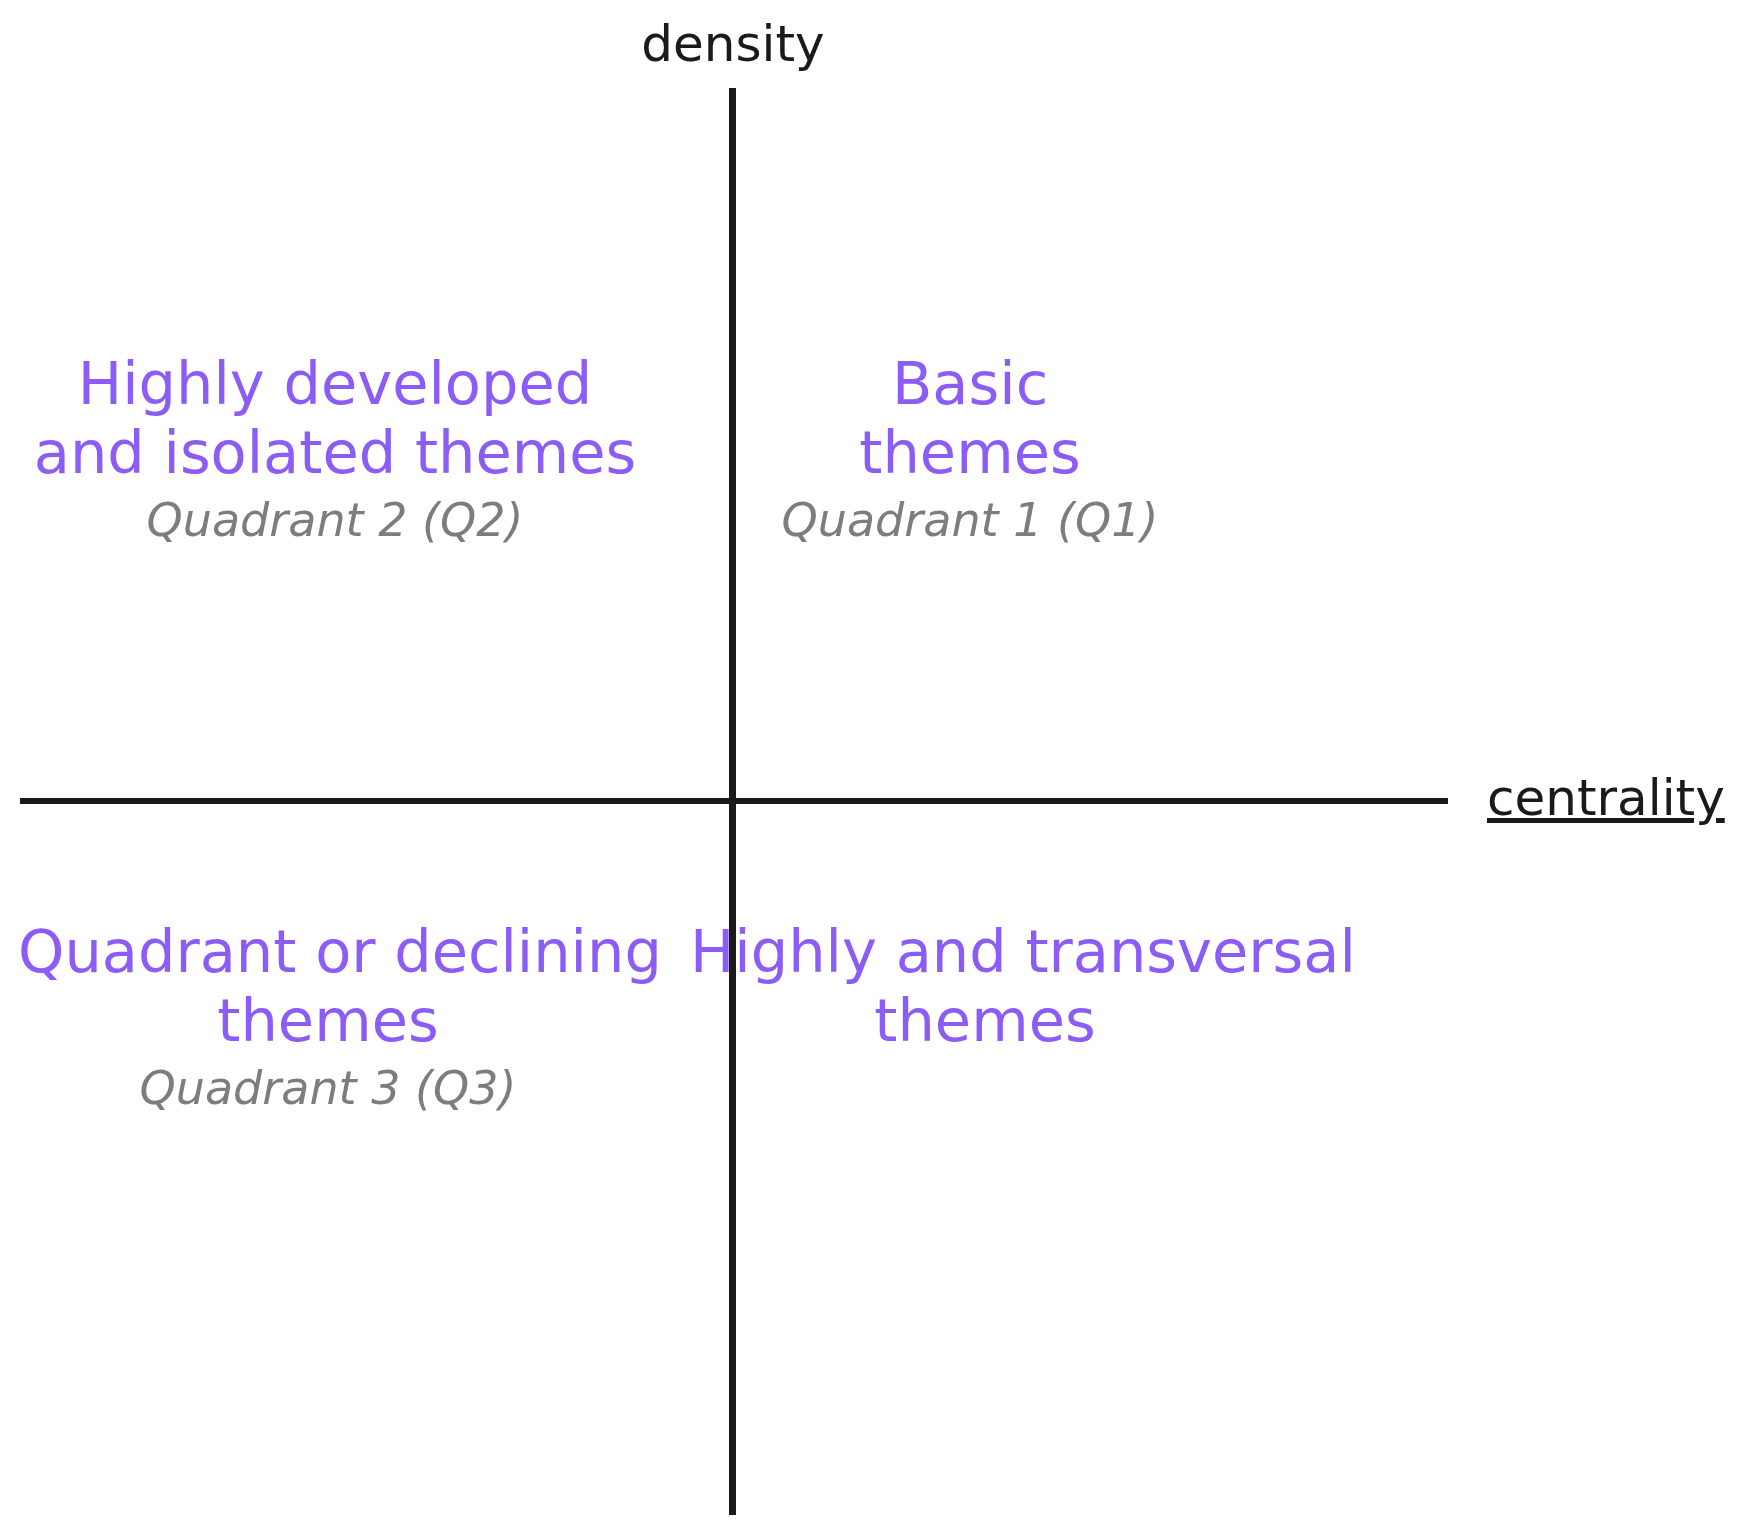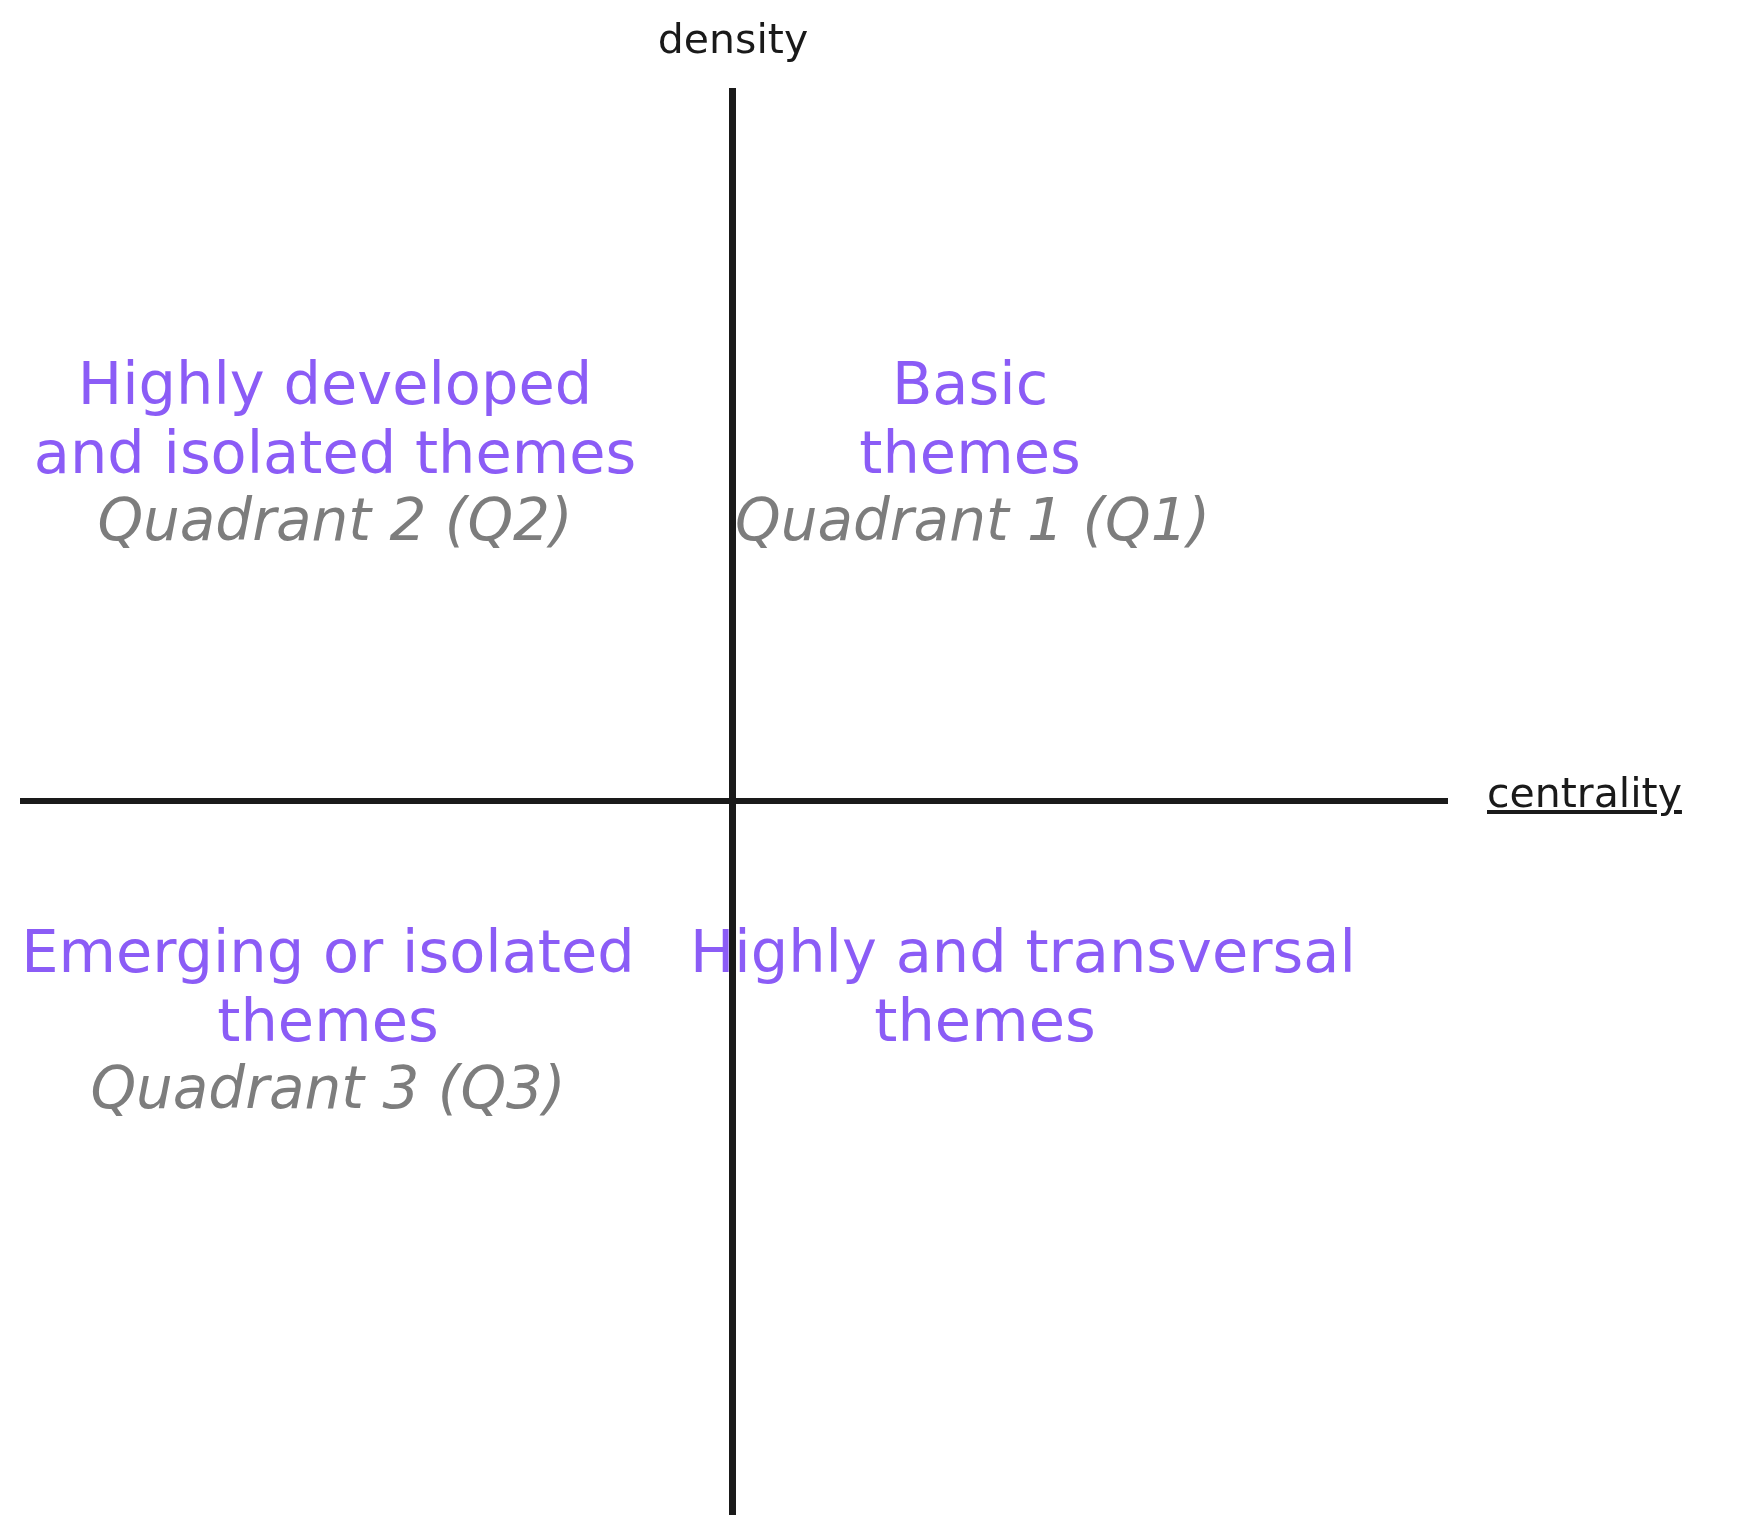--- a/index.html
+++ b/index.html
@@ -36,21 +36,21 @@
     top: 798px;
     width: 1428px;
     height: 6px;
     background: #1a1a1a;
   }
 
   
   .axis-title {
     position: absolute;
     color: #1a1a1a;
-    font-size: 41px;
+    font-size: 50px;
     line-height: 1.05;
     white-space: nowrap;
   }
   .axis-title-density {
     left: 0;
     top: 18px;
     width: 1466px;
     text-align: center;
   }
   .axis-title-centrality {
@@ -67,21 +67,21 @@
   .quadrant .q-line {
     display: block;
     color: #8b5cf6;
     font-size: 59px;
     line-height: 69px;
     white-space: nowrap;
   }
   .quadrant .q-sub {
     display: block;
     color: #7d7d7d;
-    font-size: 58px;
+    font-size: 46px;
     line-height: 66px;
     font-style: italic;
     white-space: nowrap;
   }
 
   
   #q2-block { left: 30px;  top: 349px;  width: 610px; }
   #q1-block { left: 735px; top: 349px;  width: 470px; }
   #q3-block { left: 18px;  top: 917px;  width: 620px; }
   #q4-block { left: 690px; top: 917px;  width: 590px; }
@@ -104,21 +104,21 @@
     <span class="q-sub">Quadrant 2 (Q2)</span>
   </div>
 
   <div class="quadrant" id="q1-block">
     <span class="q-line">Basic</span>
     <span class="q-line">themes</span>
     <span class="q-sub">Quadrant 1 (Q1)</span>
   </div>
 
   <div class="quadrant" id="q3-block">
-    <span class="q-line">Emerging or isolated</span>
+    <span class="q-line">Quadrant or declining</span>
     <span class="q-line">themes</span>
     <span class="q-sub">Quadrant 3 (Q3)</span>
   </div>
 
   <div class="quadrant" id="q4-block">
     <span class="q-line">Highly and transversal</span>
     <span class="q-line">themes</span>
   </div>
 
 </div>

